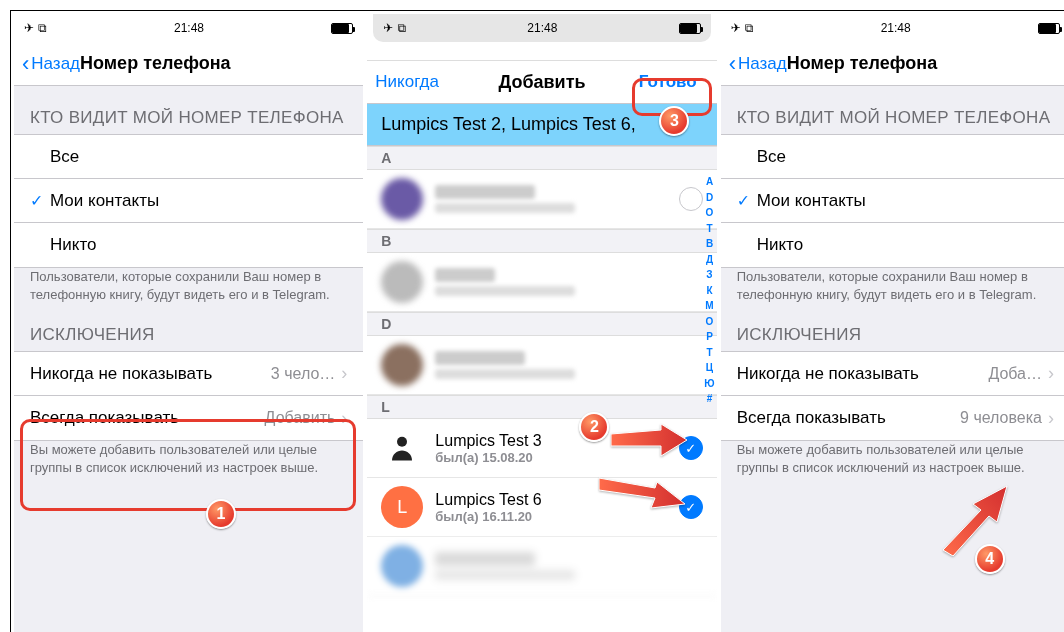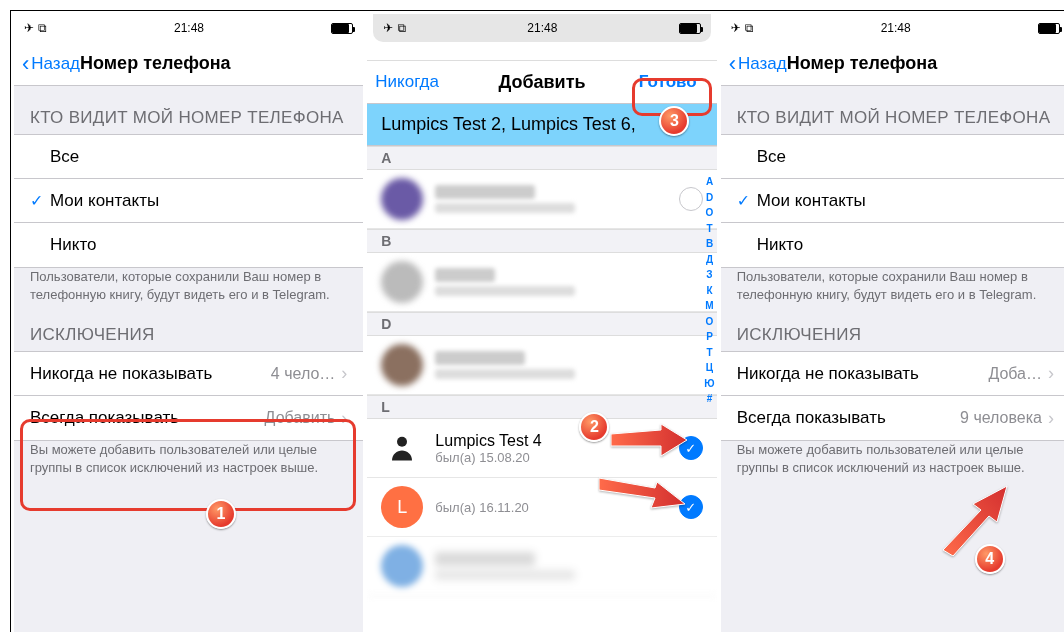--- a/index.html
+++ b/index.html
@@ -27,21 +27,21 @@
 .row .lbl { flex: 1; }
 .row .val { color: #8e8e93; font-size: 16px; }
 .row .disclose { color: #c7c7cc; font-size: 18px; margin-left: 6px; }
 .footer-txt { font-size: 13px; color: #6d6d72; padding: 0 16px 0; line-height: 1.35; }
 .selected-bar { background: #7dd3fc; padding: 10px 14px; font-size: 18px; border-bottom: 0.5px solid #c8c7cc; }
 .idx-hdr { background: #f2f2f6; color: #6d6d72; font-size: 14px; font-weight: 600; padding: 3px 14px; border-top: 0.5px solid #ddd; border-bottom: 0.5px solid #ddd; }
 .contact { display: flex; align-items: center; padding: 8px 14px; border-bottom: 0.5px solid #e6e6e6; background: #fff; position: relative; }
 .avatar { width: 42px; height: 42px; border-radius: 50%; margin-right: 12px; flex-shrink: 0; display: flex; align-items: center; justify-content: center; color: #fff; font-size: 18px; }
 .c-info { flex: 1; }
 .c-name { font-size: 16px; color: #000; }
-.c-sub { font-size: 13px; color: #8e8e93; }
+.c-sub { font-size: 13px; color: #8e8e93; font-weight: bold; }
 .c-name.blurred { background: #ccc; width: 100px; height: 14px; border-radius: 3px; filter: blur(2px); margin-bottom: 4px; }
 .c-sub.blurred { background: #ddd; width: 140px; height: 10px; border-radius: 3px; filter: blur(2px); }
 .radio { width: 24px; height: 24px; border: 1.5px solid #c7c7cc; border-radius: 50%; }
 .radio.on { background: #007aff; border-color: #007aff; display: flex; align-items: center; justify-content: center; color: #fff; font-size: 13px; }
 .alpha-index { position: absolute; right: 2px; top: 160px; display: flex; flex-direction: column; font-size: 10px; color: #007aff; font-weight: 600; z-index: 5; }
 .alpha-index span { line-height: 1.55; text-align: center; }
 .hl-box { position: absolute; border: 3px solid #e63b2e; border-radius: 10px; pointer-events: none; z-index: 10; }
 .badge { position: absolute; width: 30px; height: 30px; border-radius: 50%; background: radial-gradient(circle at 35% 30%, #ff9966, #e63b2e 70%); border: 2px solid #fff; box-shadow: 0 1px 2px rgba(0,0,0,.4); color: #fff; font-weight: 700; font-size: 16px; display: flex; align-items: center; justify-content: center; z-index: 20; }
 .arrow { position: absolute; z-index: 15; }
 .arrow svg { filter: drop-shadow(0 1px 1px rgba(0,0,0,.3)); }
@@ -88,21 +88,21 @@
         <div class="row">
             <span class="check"></span>
             <span class="lbl">Никто</span>
           </div>
       </div>
       <div class="footer-txt">Пользователи, которые сохранили Ваш номер в телефонную книгу, будут видеть его и в Telegram.</div>
       <div class="section-hdr">ИСКЛЮЧЕНИЯ</div>
       <div class="list">
         <div class="row">
             <span class="lbl">Никогда не показывать</span>
-            <span class="val">4 чело…</span>
+            <span class="val">3 чело…</span>
             <span class="disclose">›</span>
           </div>
         <div class="row">
             <span class="lbl">Всегда показывать</span>
             <span class="val">Добавить</span>
             <span class="disclose">›</span>
           </div>
       </div>
       <div class="footer-txt">Вы можете добавить пользователей или целые группы в список исключений из настроек выше.</div>
     </div>
@@ -158,28 +158,29 @@
       </div>
       <div class="idx-hdr">L</div>
       <div class="contact">
         <div class="avatar" style="background:#fff;">
             <svg width="30" height="30" viewBox="0 0 24 24">
               <circle cx="12" cy="7" r="4" fill="#222"></circle>
               <path d="M4 22c0-5 4-8 8-8s8 3 8 8z" fill="#222"></path>
             </svg>
           </div>
         <div class="c-info">
-            <div class="c-name">Lumpics Test 4</div>
+            <div class="c-name">Lumpics Test 3</div>
             <div class="c-sub">был(а) 15.08.20</div>
           </div>
         <div class="radio on">✓</div>
       </div>
       <div class="contact">
         <div class="avatar" style="background:#ff7043;">L</div>
         <div class="c-info">
+            <div class="c-name">Lumpics Test 6</div>
             <div class="c-sub">был(а) 16.11.20</div>
           </div>
         <div class="radio on">✓</div>
       </div>
       <div class="contact" style="filter:blur(3px); opacity:.7;">
         <div class="avatar" style="background:#4a90d9;"></div>
         <div class="c-info">
             <div class="c-name blurred"></div>
             <div class="c-sub blurred"></div>
           </div>

